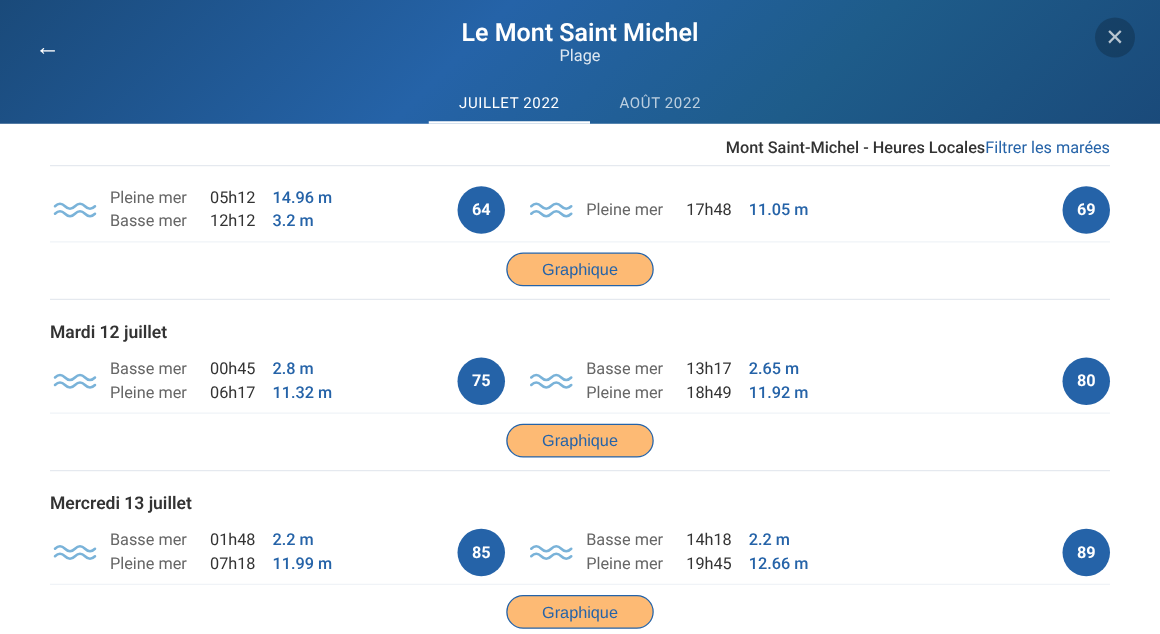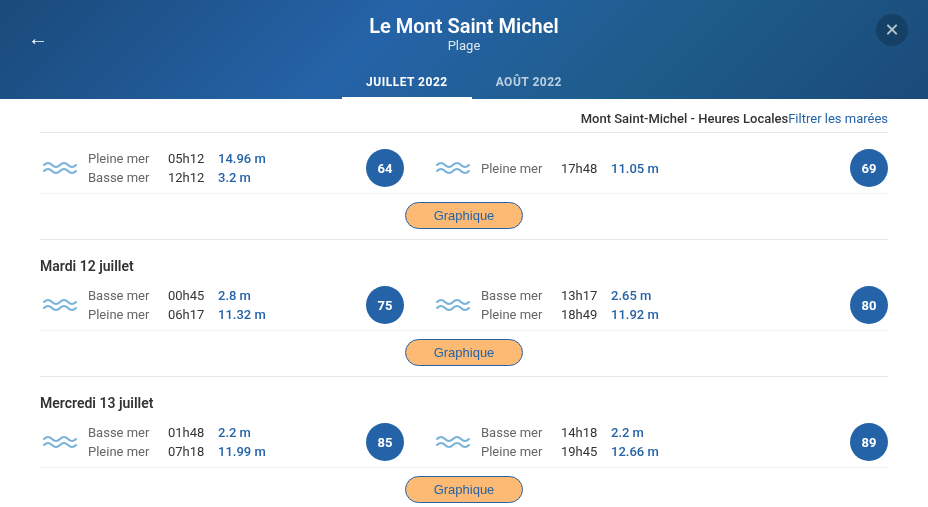--- a/index.html
+++ b/index.html
@@ -66,21 +66,21 @@
 
     
     .month-tabs {
       display: flex;
       justify-content: center;
       gap: 0;
     }
     .month-tab {
       color: rgba(255,255,255,0.7);
       font-size: 12px;
-      font-weight: 700;
+      font-weight: 400;
       padding: 8px 24px;
       cursor: pointer;
       letter-spacing: 0.5px;
       border-bottom: 2px solid transparent;
       text-align: center;
     }
     .month-tab.active {
       color: white;
       border-bottom: 2px solid white;
     }
@@ -116,21 +116,21 @@
     }
     .day-label {
       color: #333;
       font-size: 14px;
       font-weight: 600;
       padding: 8px 0 6px 0;
     }
     .tide-row {
       display: flex;
       align-items: center;
-      gap: 13px;
+      gap: 1px;
       border-bottom: 1px solid #f0f3f7;
     }
 
     
     .left-col {
       display: flex;
       align-items: center;
       width: 380px;
       padding: 6px 0;
     }

